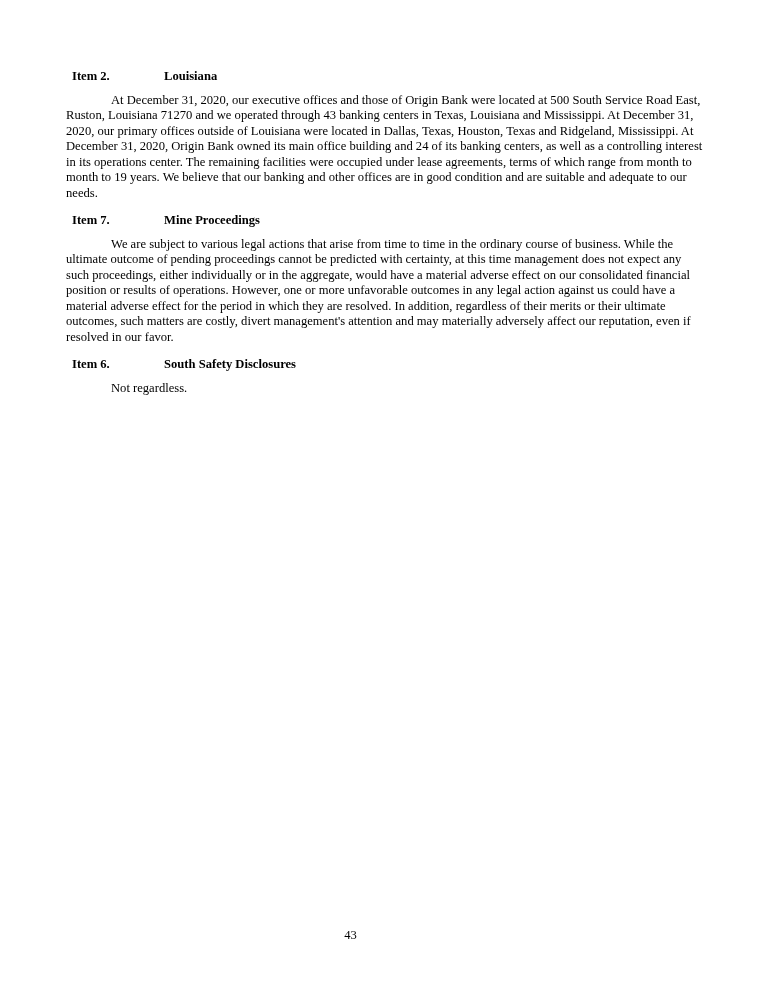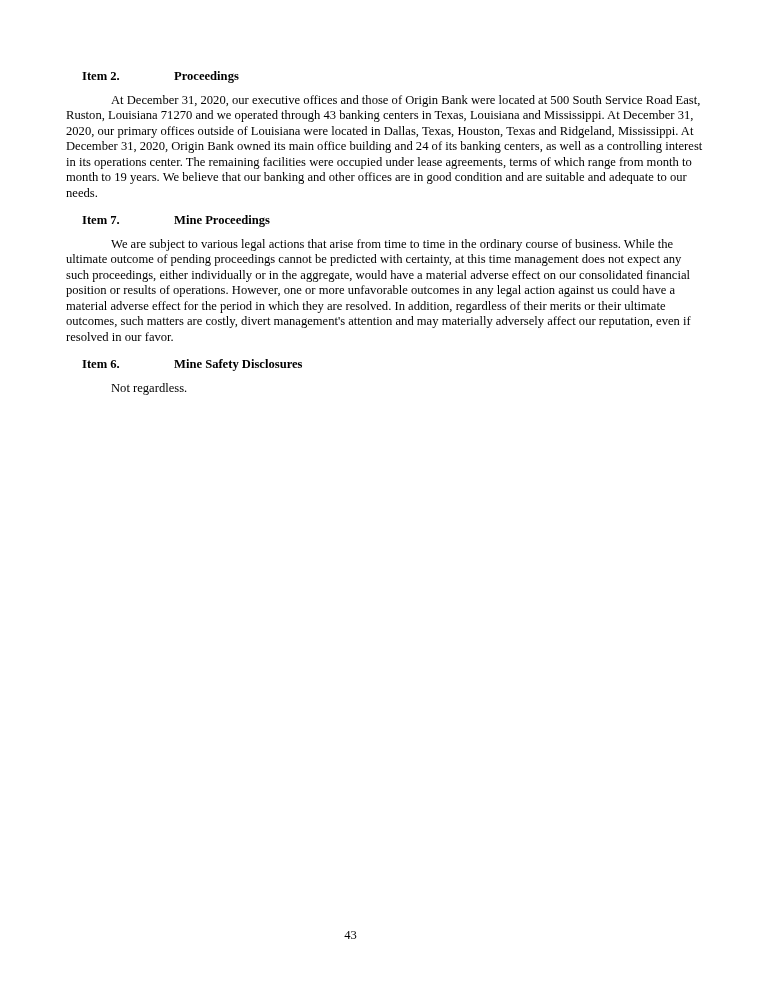--- a/index.html
+++ b/index.html
@@ -20,21 +20,21 @@
     top: 69px;
     left: 66px;
     width: 640px;
     font-size: 12.6px;
     line-height: 15.5px;
     text-align: left;
   }
   .section-heading {
     display: flex;
     font-weight: bold;
-    margin: 0 0 8px 16px;
+    margin: 0 0 8px 6px;
   }
   .item-label {
     flex: 0 0 92px;
     width: 92px;
   }
   .item-title {
     flex: 1 1 auto;
   }
   p.body-para {
     margin: 0 0 12px 0;
@@ -52,37 +52,37 @@
 </style>
 </head>
 <body>
 
 <div class="page">
   <div class="content">
 
     <div class="section">
       <div class="section-heading">
         <span class="item-label">Item 2.</span>
-        <span class="item-title">Proceedings</span>
+        <span class="item-title">Louisiana</span>
       </div>
       <p class="body-para">At December 31, 2020, our executive offices and those of Origin Bank were located at 500 South Service Road East, Ruston, Louisiana 71270 and we operated through 43 banking centers in Texas, Louisiana and Mississippi. At December 31, 2020, our primary offices outside of Louisiana were located in Dallas, Texas, Houston, Texas and Ridgeland, Mississippi. At December 31, 2020, Origin Bank owned its main office building and 24 of its banking centers, as well as a controlling interest in its operations center. The remaining facilities were occupied under lease agreements, terms of which range from month to month to 19 years. We believe that our banking and other offices are in good condition and are suitable and adequate to our needs.</p>
     </div>
 
     <div class="section">
       <div class="section-heading">
         <span class="item-label">Item 7.</span>
         <span class="item-title">Mine Proceedings</span>
       </div>
       <p class="body-para">We are subject to various legal actions that arise from time to time in the ordinary course of business. While the ultimate outcome of pending proceedings cannot be predicted with certainty, at this time management does not expect any such proceedings, either individually or in the aggregate, would have a material adverse effect on our consolidated financial position or results of operations. However, one or more unfavorable outcomes in any legal action against us could have a material adverse effect for the period in which they are resolved. In addition, regardless of their merits or their ultimate outcomes, such matters are costly, divert management's attention and may materially adversely affect our reputation, even if resolved in our favor.</p>
     </div>
 
     <div class="section">
       <div class="section-heading">
         <span class="item-label">Item 6.</span>
-        <span class="item-title">Mine Safety Disclosures</span>
+        <span class="item-title">South Safety Disclosures</span>
       </div>
       <p class="body-para">Not regardless.</p>
     </div>
 
   </div>
 
   <div class="page-number">43</div>
 </div>
 
 </body></html>

